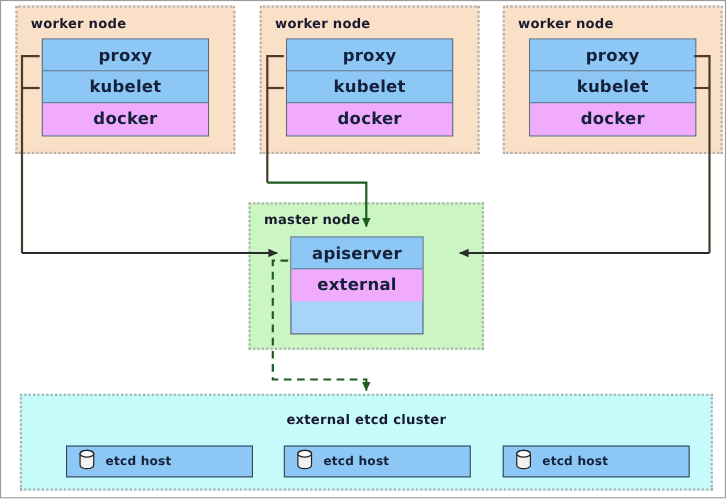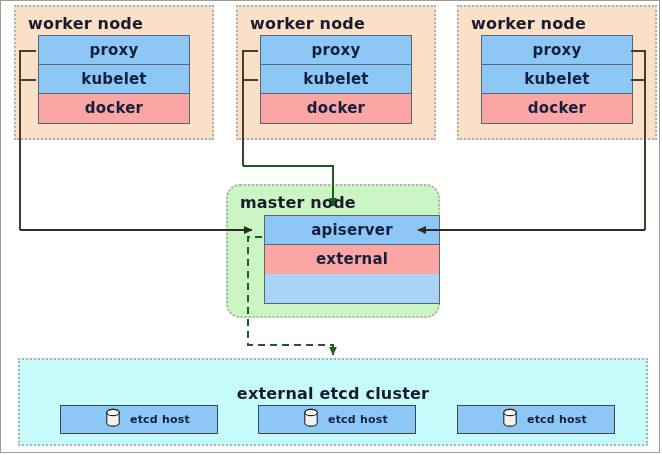--- a/index.html
+++ b/index.html
@@ -32,41 +32,40 @@
   .group {
     position: absolute;
     box-sizing: border-box;
     border: 2px dotted #b0b0b0;
   }
   .group-worker {
     background: #fbe0c8;
   }
   .group-master {
     background: #cbf5c2;
-    border-radius: 14px;
   }
   .group-etcd {
     background: #c6fbfb;
   }
   .group-title {
     position: absolute;
-    font-size: 16px;
+    font-size: 12px;
     font-weight: bold;
     color: #1a1a2e;
     white-space: nowrap;
     letter-spacing: 0.2px;
   }
   .group-title.left {
     left: 12px;
     top: 7px;
   }
   .group-title.center {
     left: 0;
     right: 0;
-    top: 24px;
+    top: 14px;
     text-align: center;
   }
   
   .stack {
     position: absolute;
     box-sizing: border-box;
     border: 1px solid #5b6472;
     background: #a8d4f7;
   }
   .cell {
@@ -80,33 +79,32 @@
     border-bottom: 1px solid #5b6472;
     letter-spacing: 0.2px;
   }
   .cell:last-child {
     border-bottom: none;
   }
   .cell.mid {
     background: #8cc7f5;
   }
   .cell.light {
-    background: #fca5a5;
+    background: #f0abfc;
   }
   
   .etcd-host {
     position: absolute;
     box-sizing: border-box;
-    width: 158px;
+    width: 170px;
     height: 29px;
     background: #8cc7f5;
     border: 1px solid #3a4654;
     display: flex;
     align-items: center;
-    padding-left: 34px;
   }
   .etcd-host .db-icon {
     margin-left: 10px;
     margin-right: 9px;
     flex: none;
     display: block;
   }
   .etcd-host .etcd-label {
     font-size: 11px;
     font-weight: bold;
@@ -152,21 +150,21 @@
     <div class="group-title left">worker node</div>
     <div class="stack" style="left:22px; top:28px; width:152px; height:89px;">
       <div class="cell mid">proxy</div>
       <div class="cell mid">kubelet</div>
       <div class="cell light">docker</div>
     </div>
   </div>
 
   <div class="group group-master" style="left:226px; top:184px; width:214px; height:134px;">
     <div class="group-title left">master node</div>
-    <div class="stack" style="left:36px; top:29px; width:176px; height:89px;">
+    <div class="stack" style="left:36px; top:29px; width:121px; height:89px;">
       <div class="cell mid">apiserver</div>
       <div class="cell light">external</div>
     </div>
   </div>
 
   <div class="group group-etcd" style="left:18px; top:358px; width:630px; height:88px;">
     <div class="group-title center">external etcd cluster</div>
 
     <div class="etcd-host" style="left:40px; top:45px;">
       <span class="db-icon">

